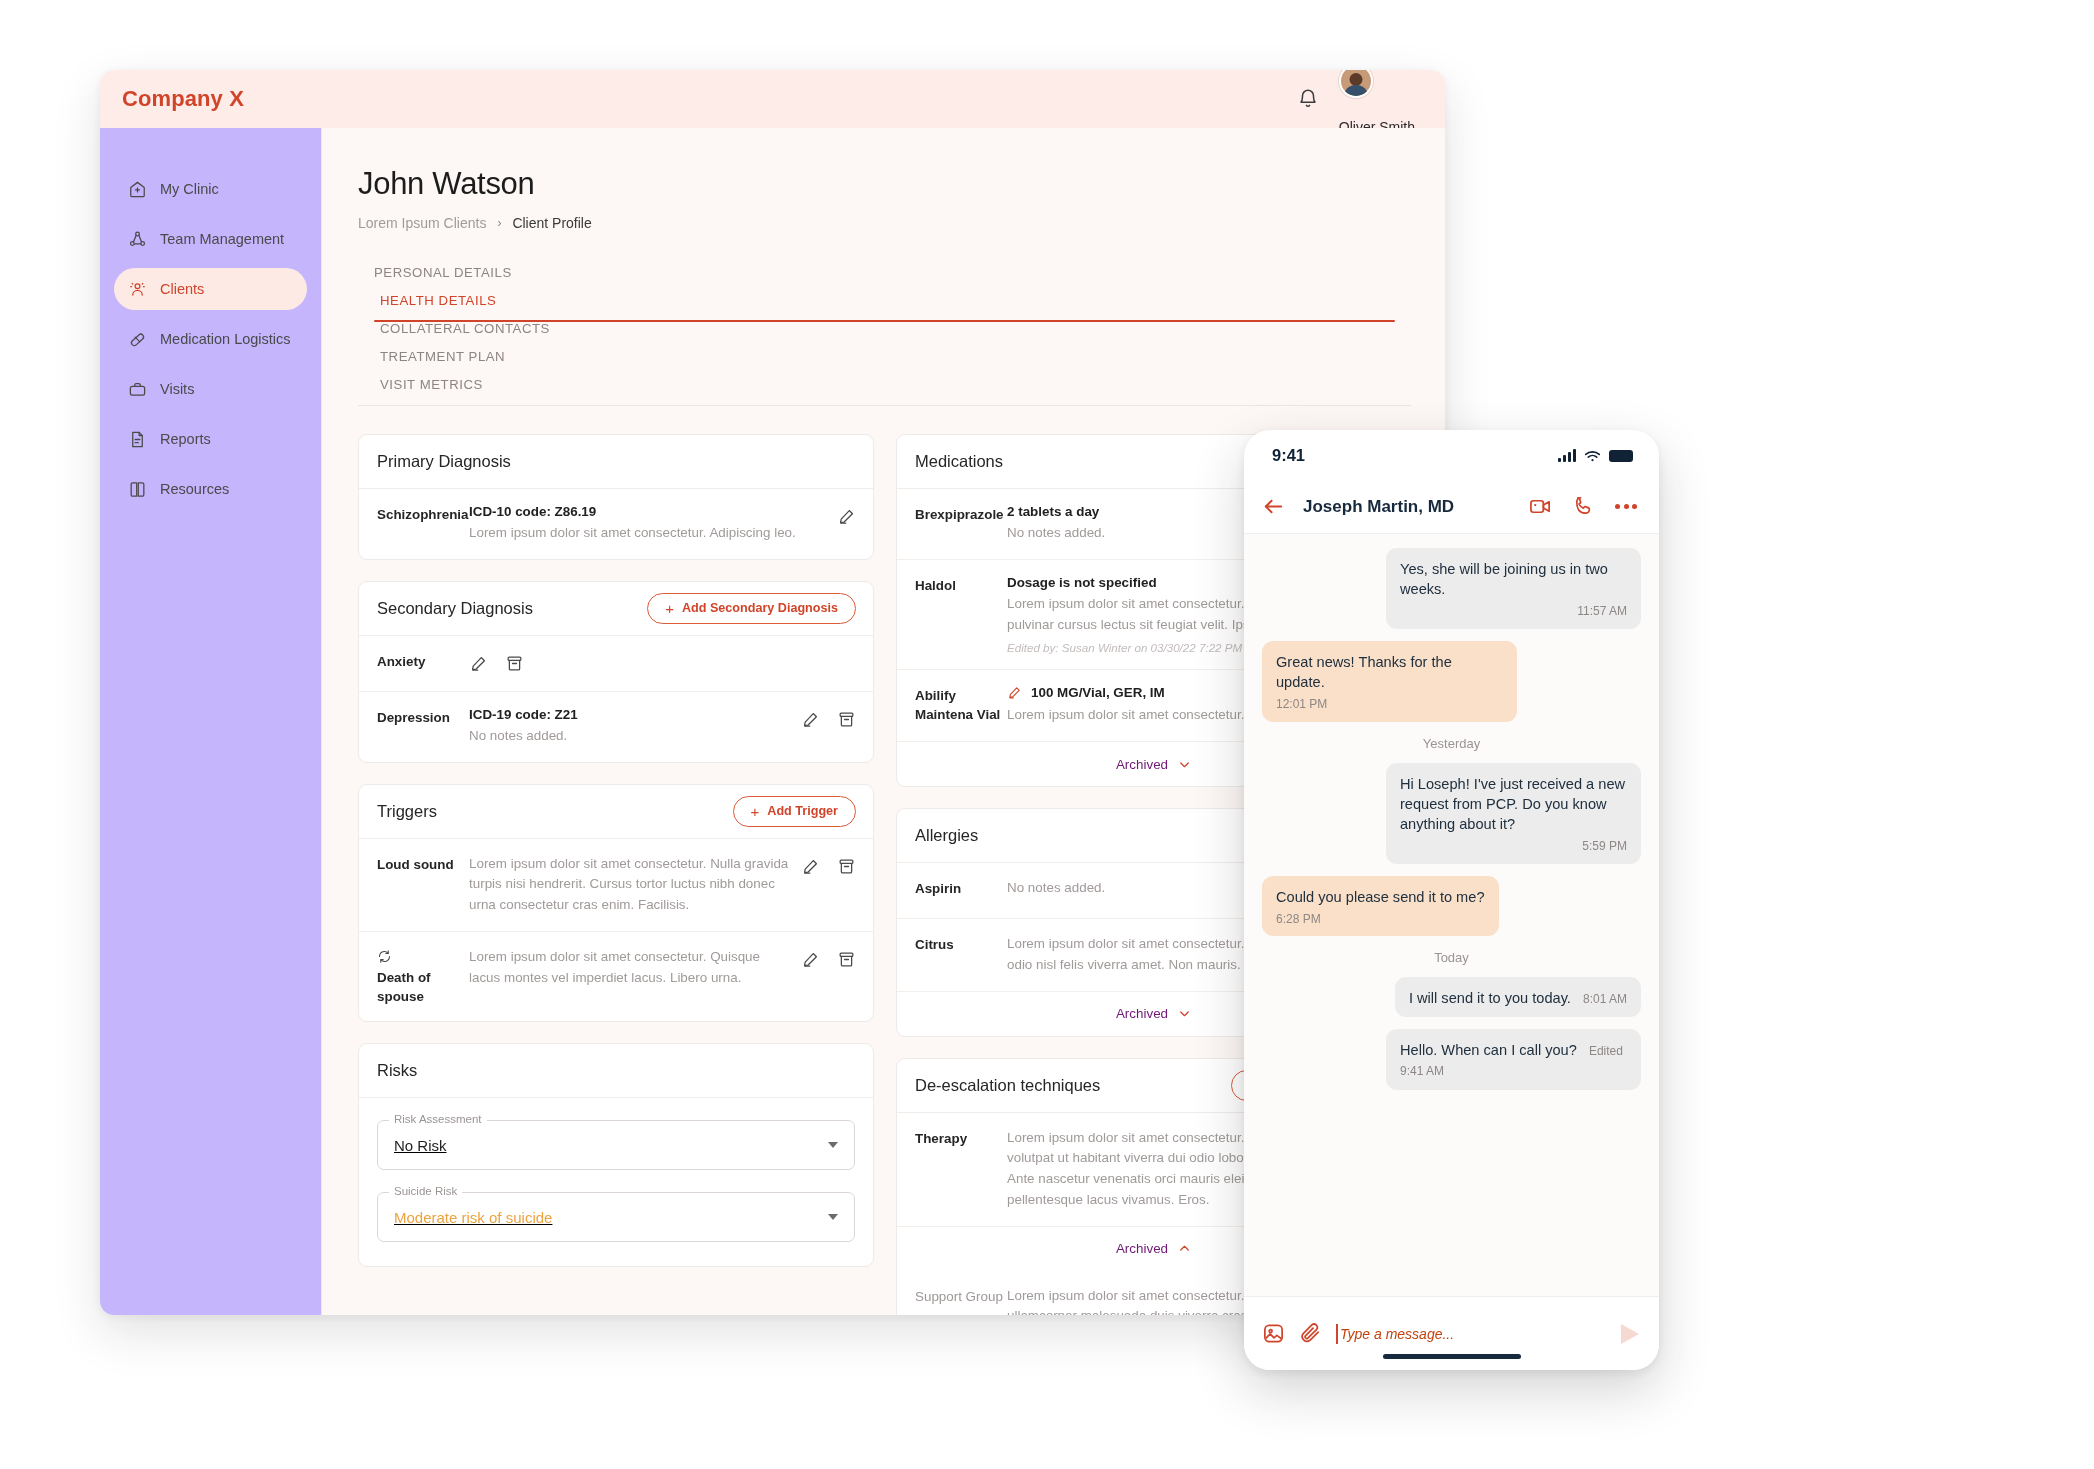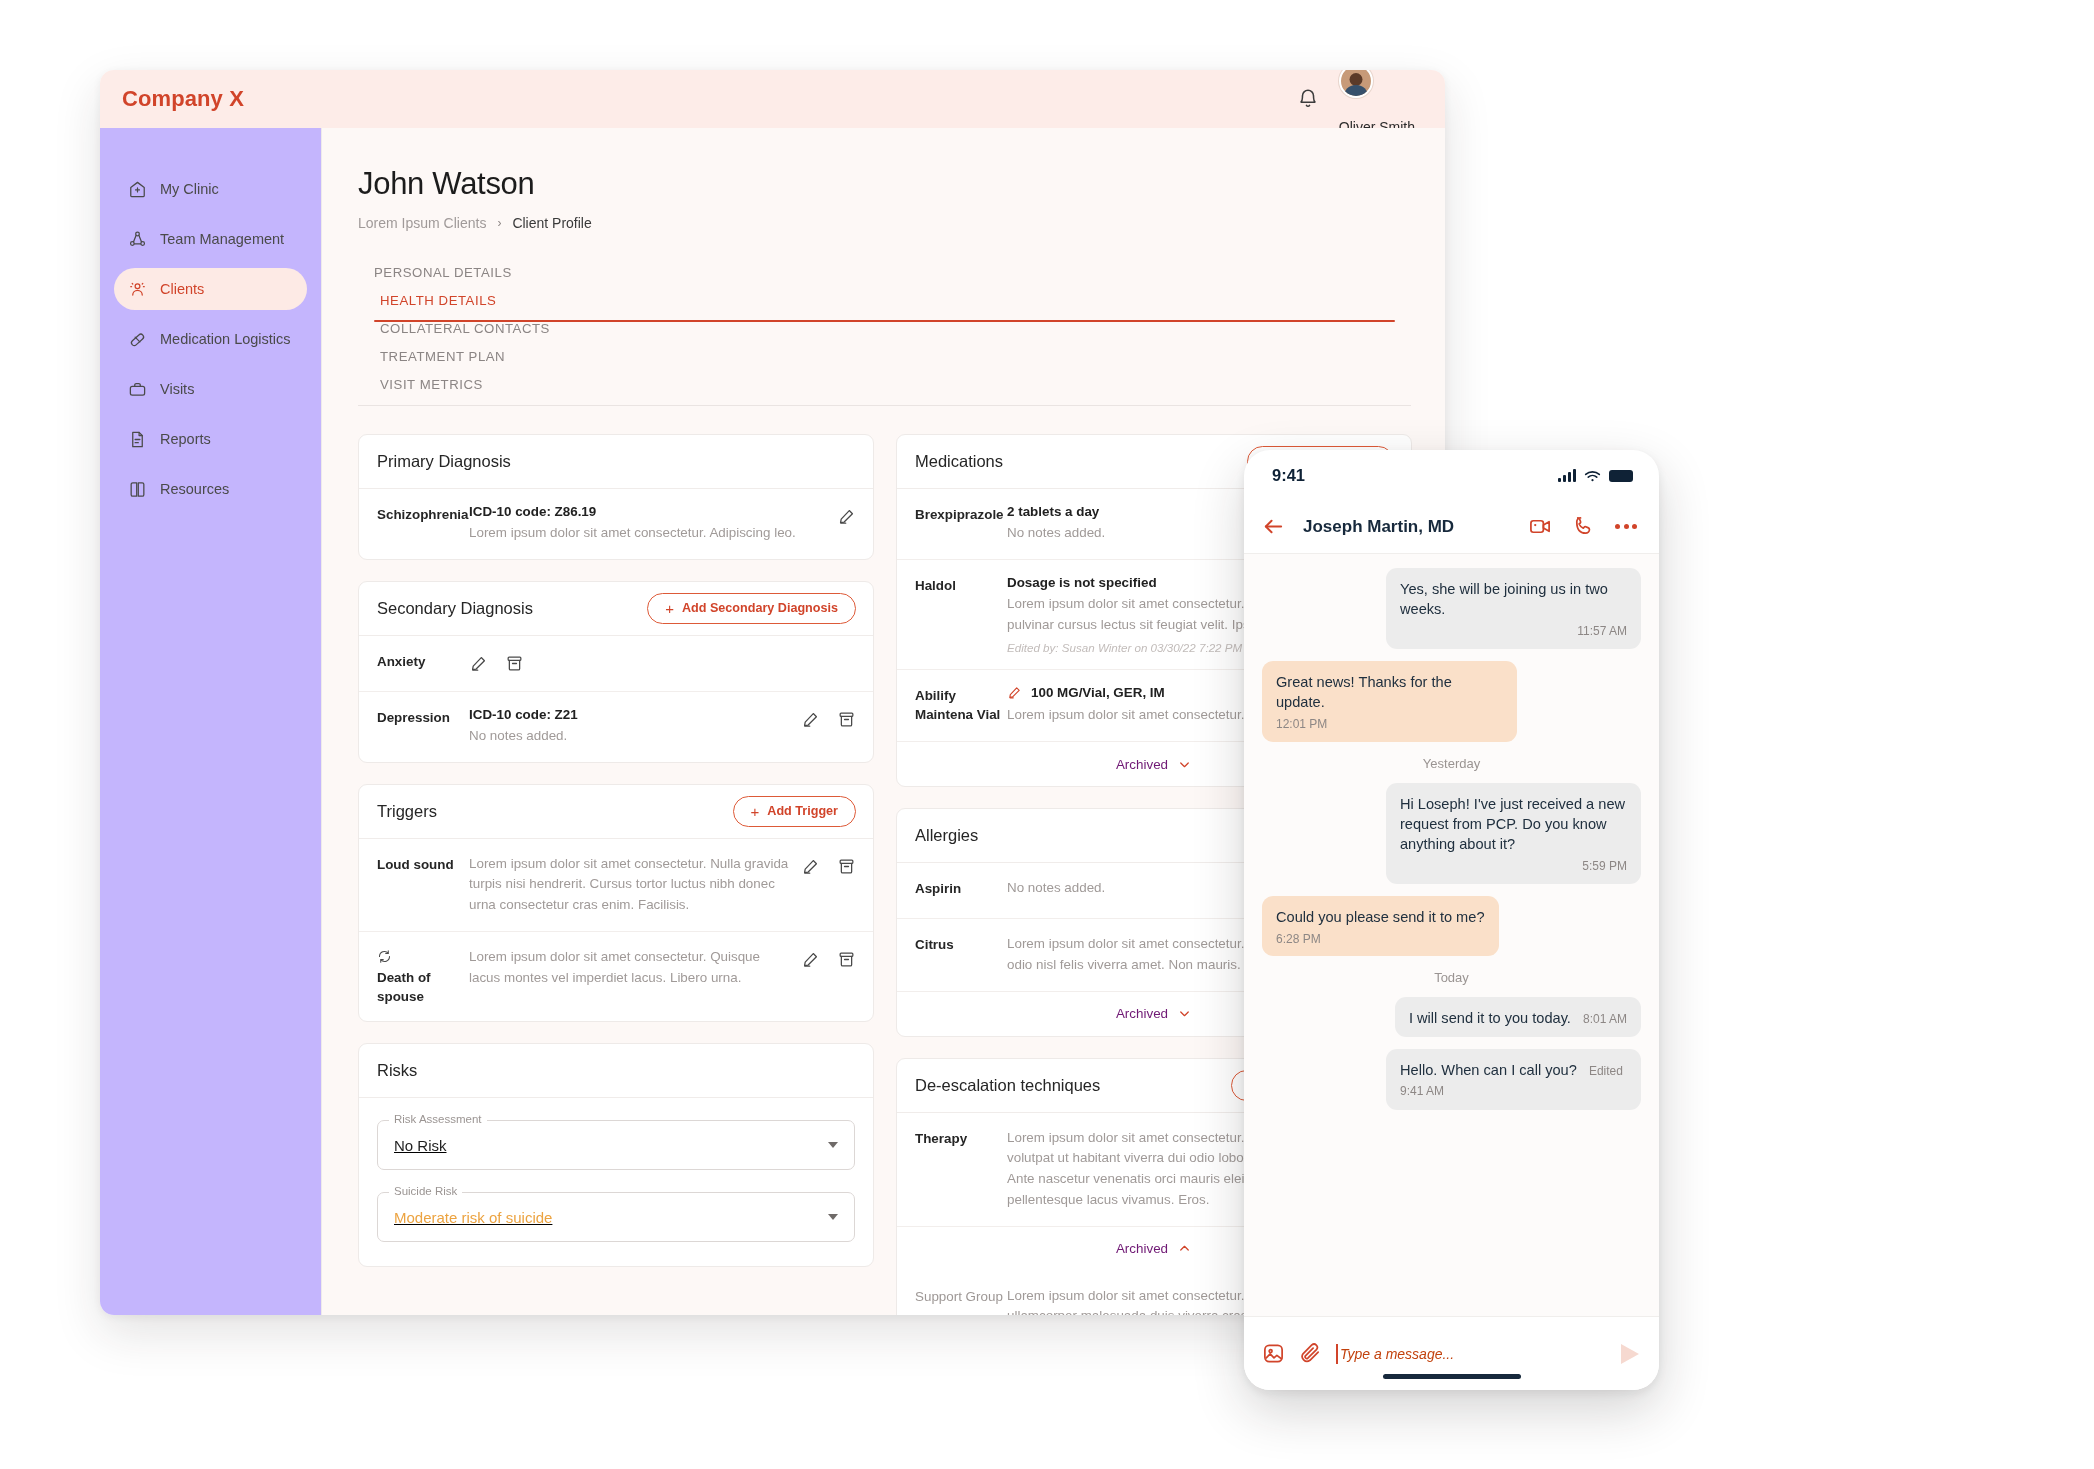--- a/index.html
+++ b/index.html
@@ -185,21 +185,21 @@
   .field-value.warn { color: #eca340; }
   .caret {
     margin-left: auto; width: 0; height: 0;
     border-left: 5.5px solid transparent; border-right: 5.5px solid transparent;
     border-top: 6px solid #6f6a68;
   }
 
   
   #phone {
     position: absolute;
-    left: 1244px; top: 450px;
+    left: 1244px; top: 430px;
     width: 415px; height: 940px;
     background: #ffffff;
     border-radius: 26px;
     box-shadow: 0 20px 52px rgba(30,25,25,.19), 0 3px 10px rgba(30,25,25,.08);
     overflow: hidden;
     display: flex; flex-direction: column;
   }
   .status-bar {
     height: 50px; flex: none;
     display: flex; align-items: center;
@@ -419,21 +419,21 @@
                         <path d="M5.5 8v10.5a1.6 1.6 0 001.6 1.6h9.8a1.6 1.6 0 001.6-1.6V8"></path>
                         <path d="M9.5 12h5"></path>
                       </svg></span>
                   </div>
     </div>
                 <div class="row">
       <div class="row-label ">
         <span>Depression</span>
       </div>
       <div class="row-body">
-        <div class="strong-line">ICD-10 code: Z21</div>
+        <div class="strong-line">ICD-19 code: Z21</div>
         <div class="muted-line">No notes added.</div>
 
       </div>
       <div class="row-actions">
                     <span class="act"><svg viewBox="0 0 24 24" fill="none" stroke="#4a4a4a" stroke-width="1.6" stroke-linecap="round" stroke-linejoin="round">
                         <path d="M15.5 4.5l4 4L9 19l-4.5.8.8-4.5z"></path>
                         <path d="M5 20.5h6"></path>
                       </svg></span>
                     <span class="act"><svg viewBox="0 0 24 24" fill="none" stroke="#4a4a4a" stroke-width="1.6" stroke-linecap="round" stroke-linejoin="round">
                         <rect x="4" y="4" width="16" height="4" rx="1.2"></rect>

